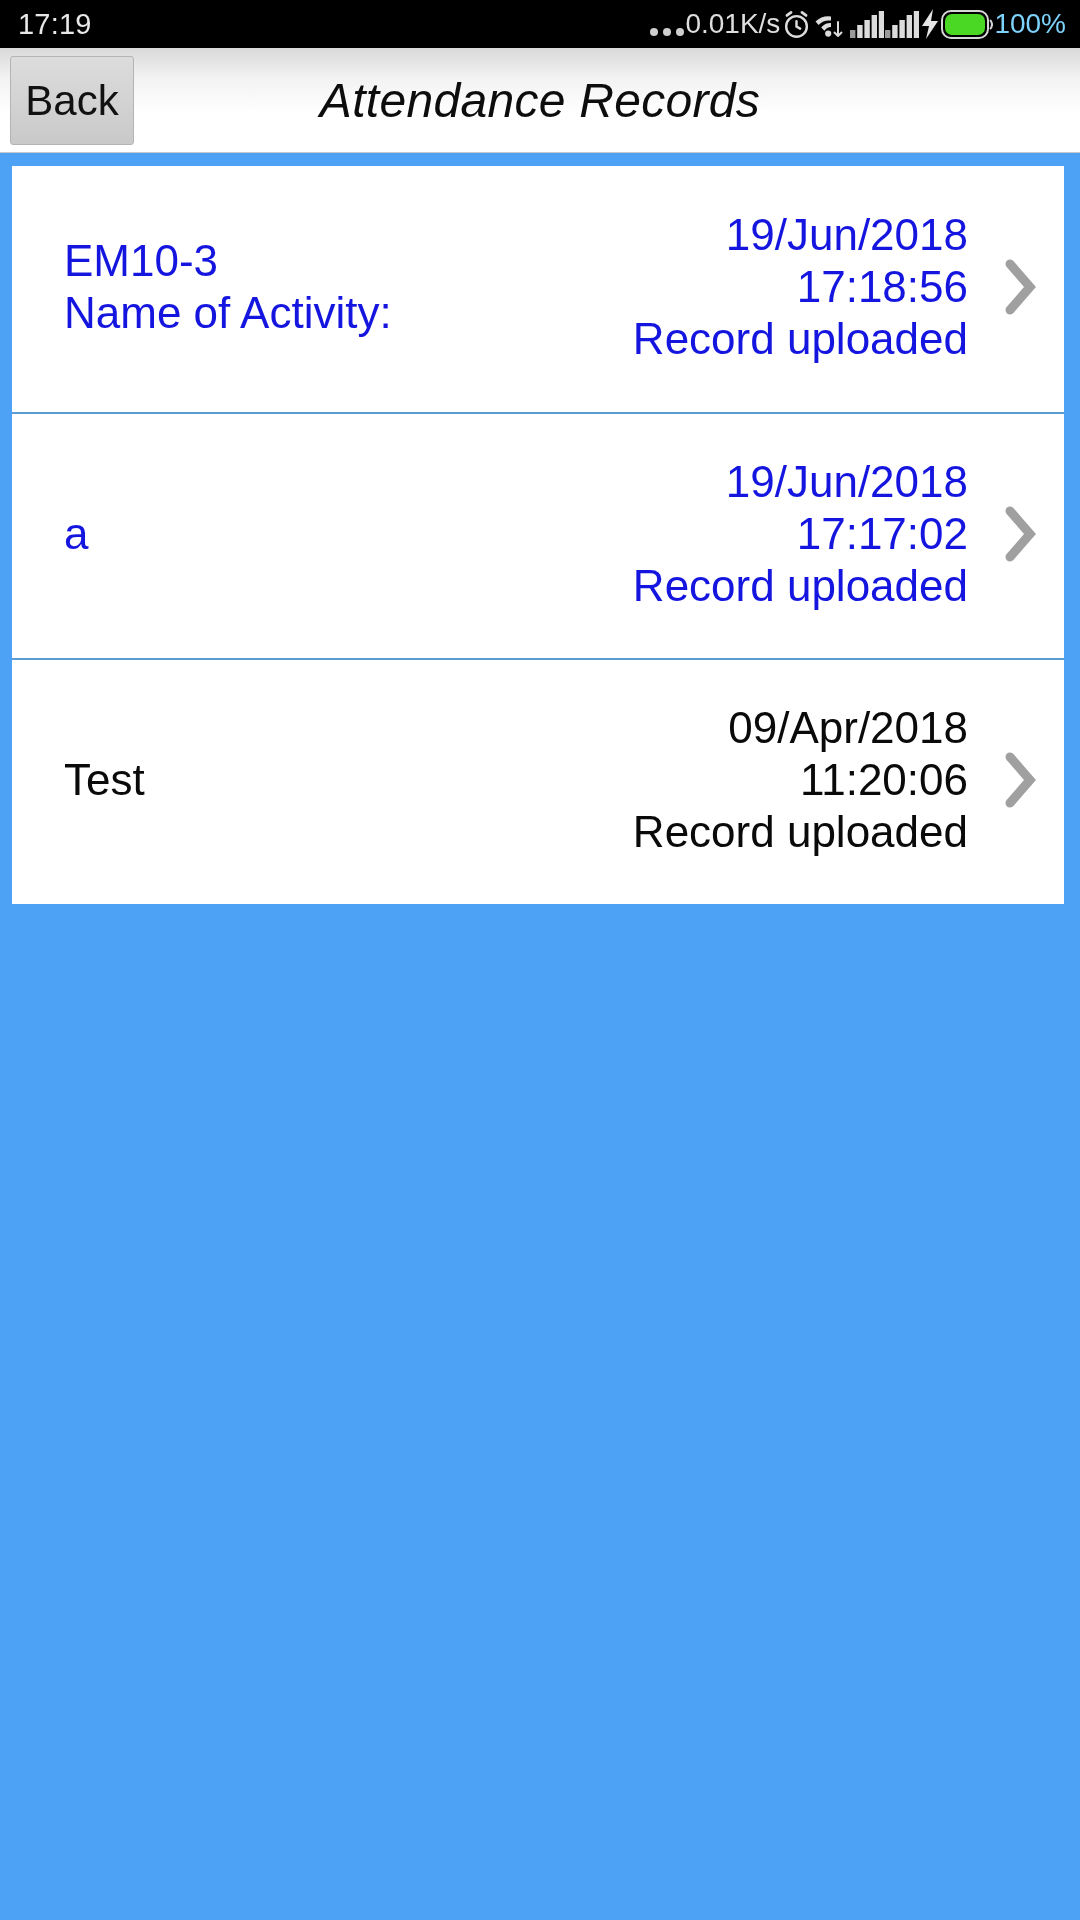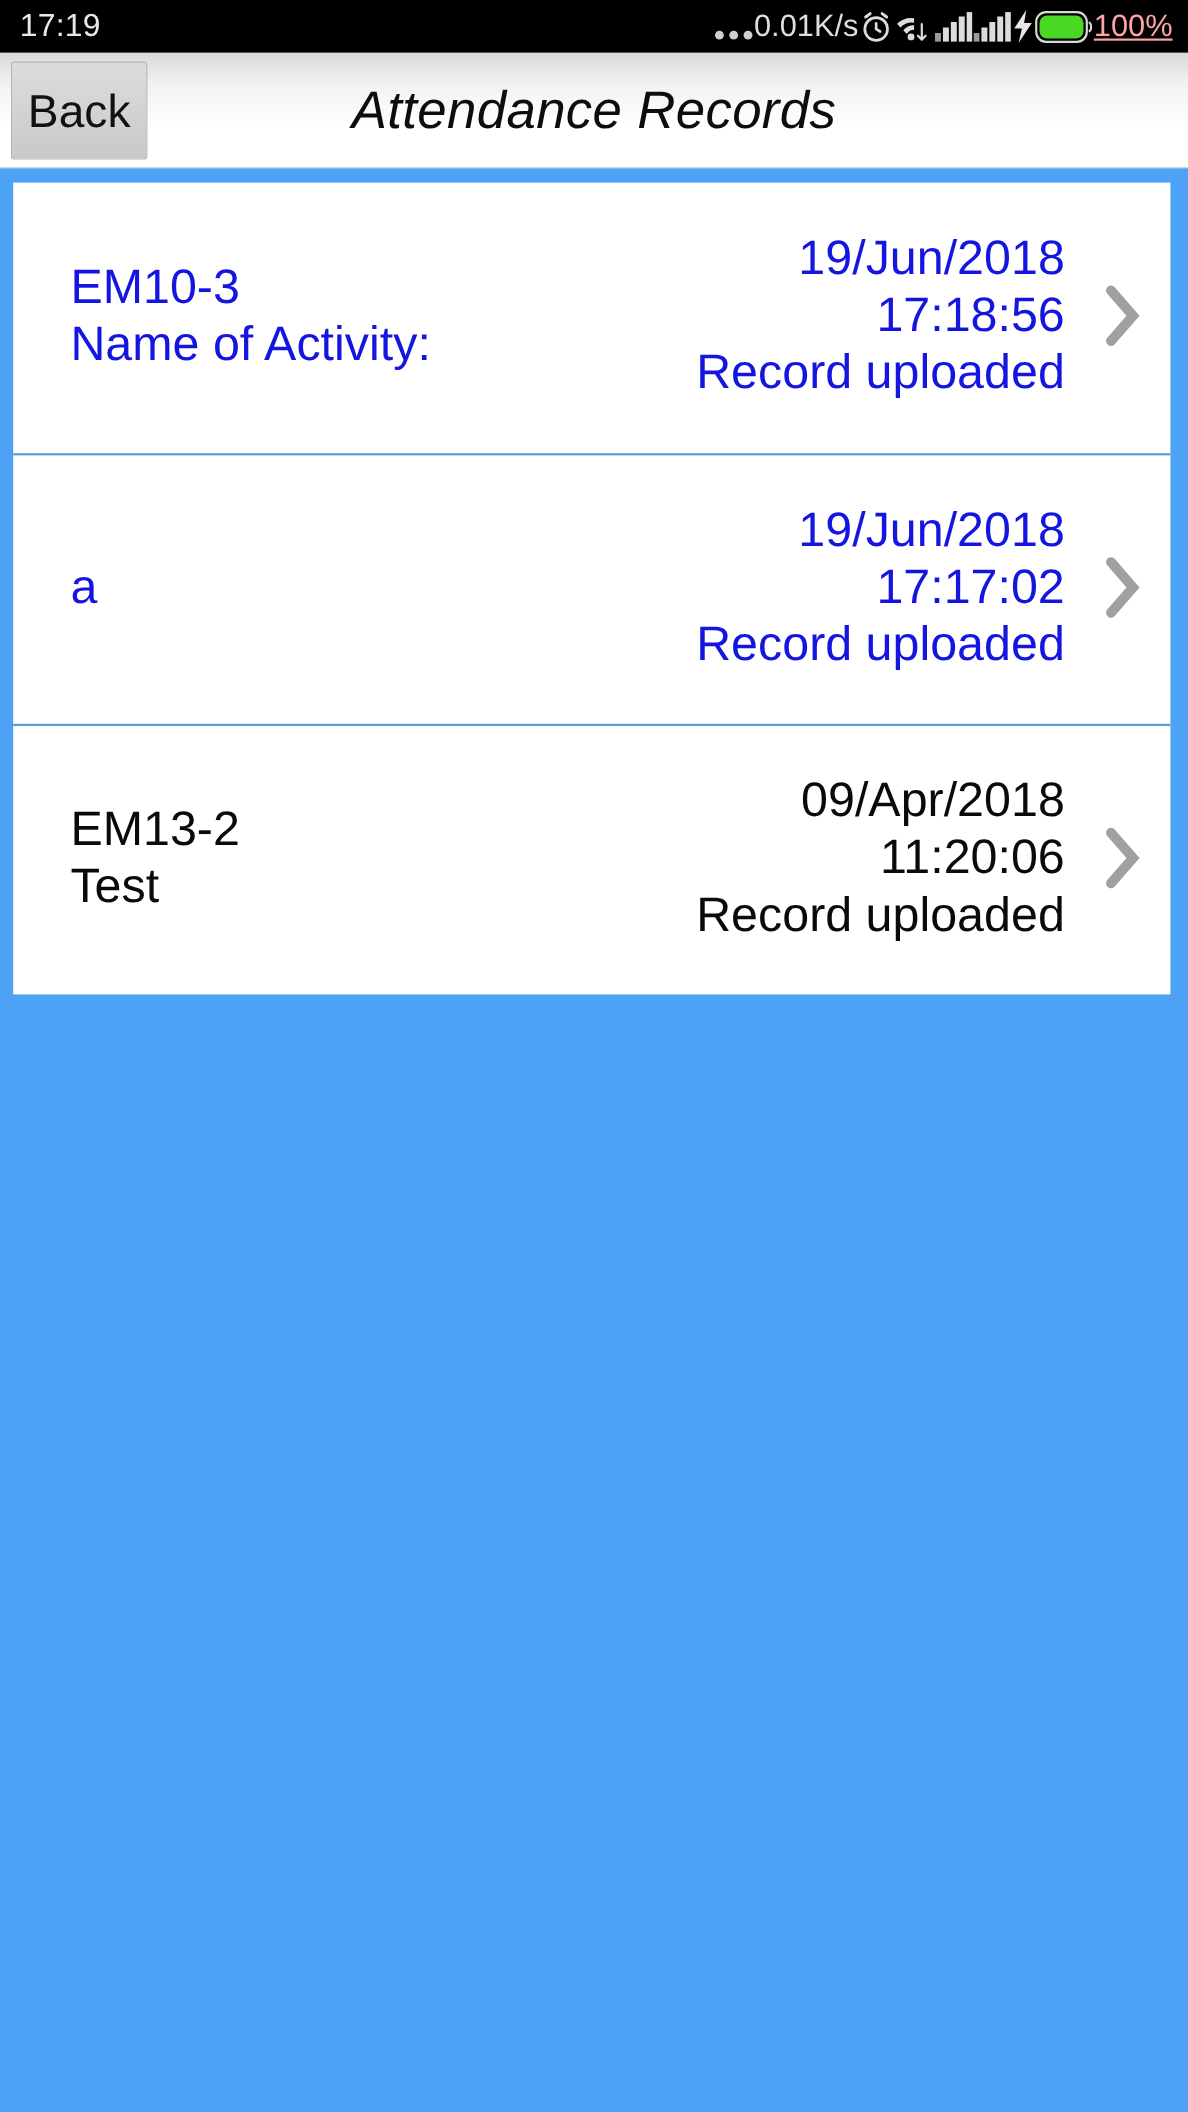--- a/index.html
+++ b/index.html
@@ -56,24 +56,23 @@
     font-size: 28px;
     line-height: 48px;
     letter-spacing: 0px;
   }
   .alarm-icon { width: 31px; height: 31px; position: relative; display:block;}
   .wifi-icon  { width: 36px; height: 28px; position: relative; display:block;}
   .sig-icon   { width: 34px; height: 27px; position: relative; display:block;}
   .bolt-icon  { width: 20px; height: 30px; display:block;}
   .batt-icon  { width: 52px; height: 29px; position: relative; display:block;}
   .batt-pct {
-    color: #fca5a5;
+    color: #7dd3fc;
     font-size: 28px;
     line-height: 48px;
-    text-decoration: underline;
   }
 
   
   .titlebar {
     position: absolute;
     top: 48px; left: 0;
     width: 1080px;
     height: 105px;
     background: linear-gradient(to bottom, #d9d9d9 0%, #f2f2f2 28%, #ffffff 62%, #ffffff 100%);
     border-bottom: 1px solid #c8c8c8;
@@ -277,21 +276,20 @@
       </div>
       <span class="chevron">
         <svg width="34" height="58" viewBox="0 0 34 58">
           <path d="M6 6 L26 29 L6 52" fill="none" stroke="#a0a0a0" stroke-width="9" stroke-linecap="round" stroke-linejoin="miter"></path>
         </svg>
       </span>
     </div>
 
     <div class="record-row row-black">
       <div class="row-left">
-        <div class="rec-line">EM13-2</div>
         <div class="rec-line">Test</div>
       </div>
       <div class="row-right">
         <div class="rec-line">09/Apr/2018</div>
         <div class="rec-line">11:20:06</div>
         <div class="rec-line">Record uploaded</div>
       </div>
       <span class="chevron">
         <svg width="34" height="58" viewBox="0 0 34 58">
           <path d="M6 6 L26 29 L6 52" fill="none" stroke="#a0a0a0" stroke-width="9" stroke-linecap="round" stroke-linejoin="miter"></path>

